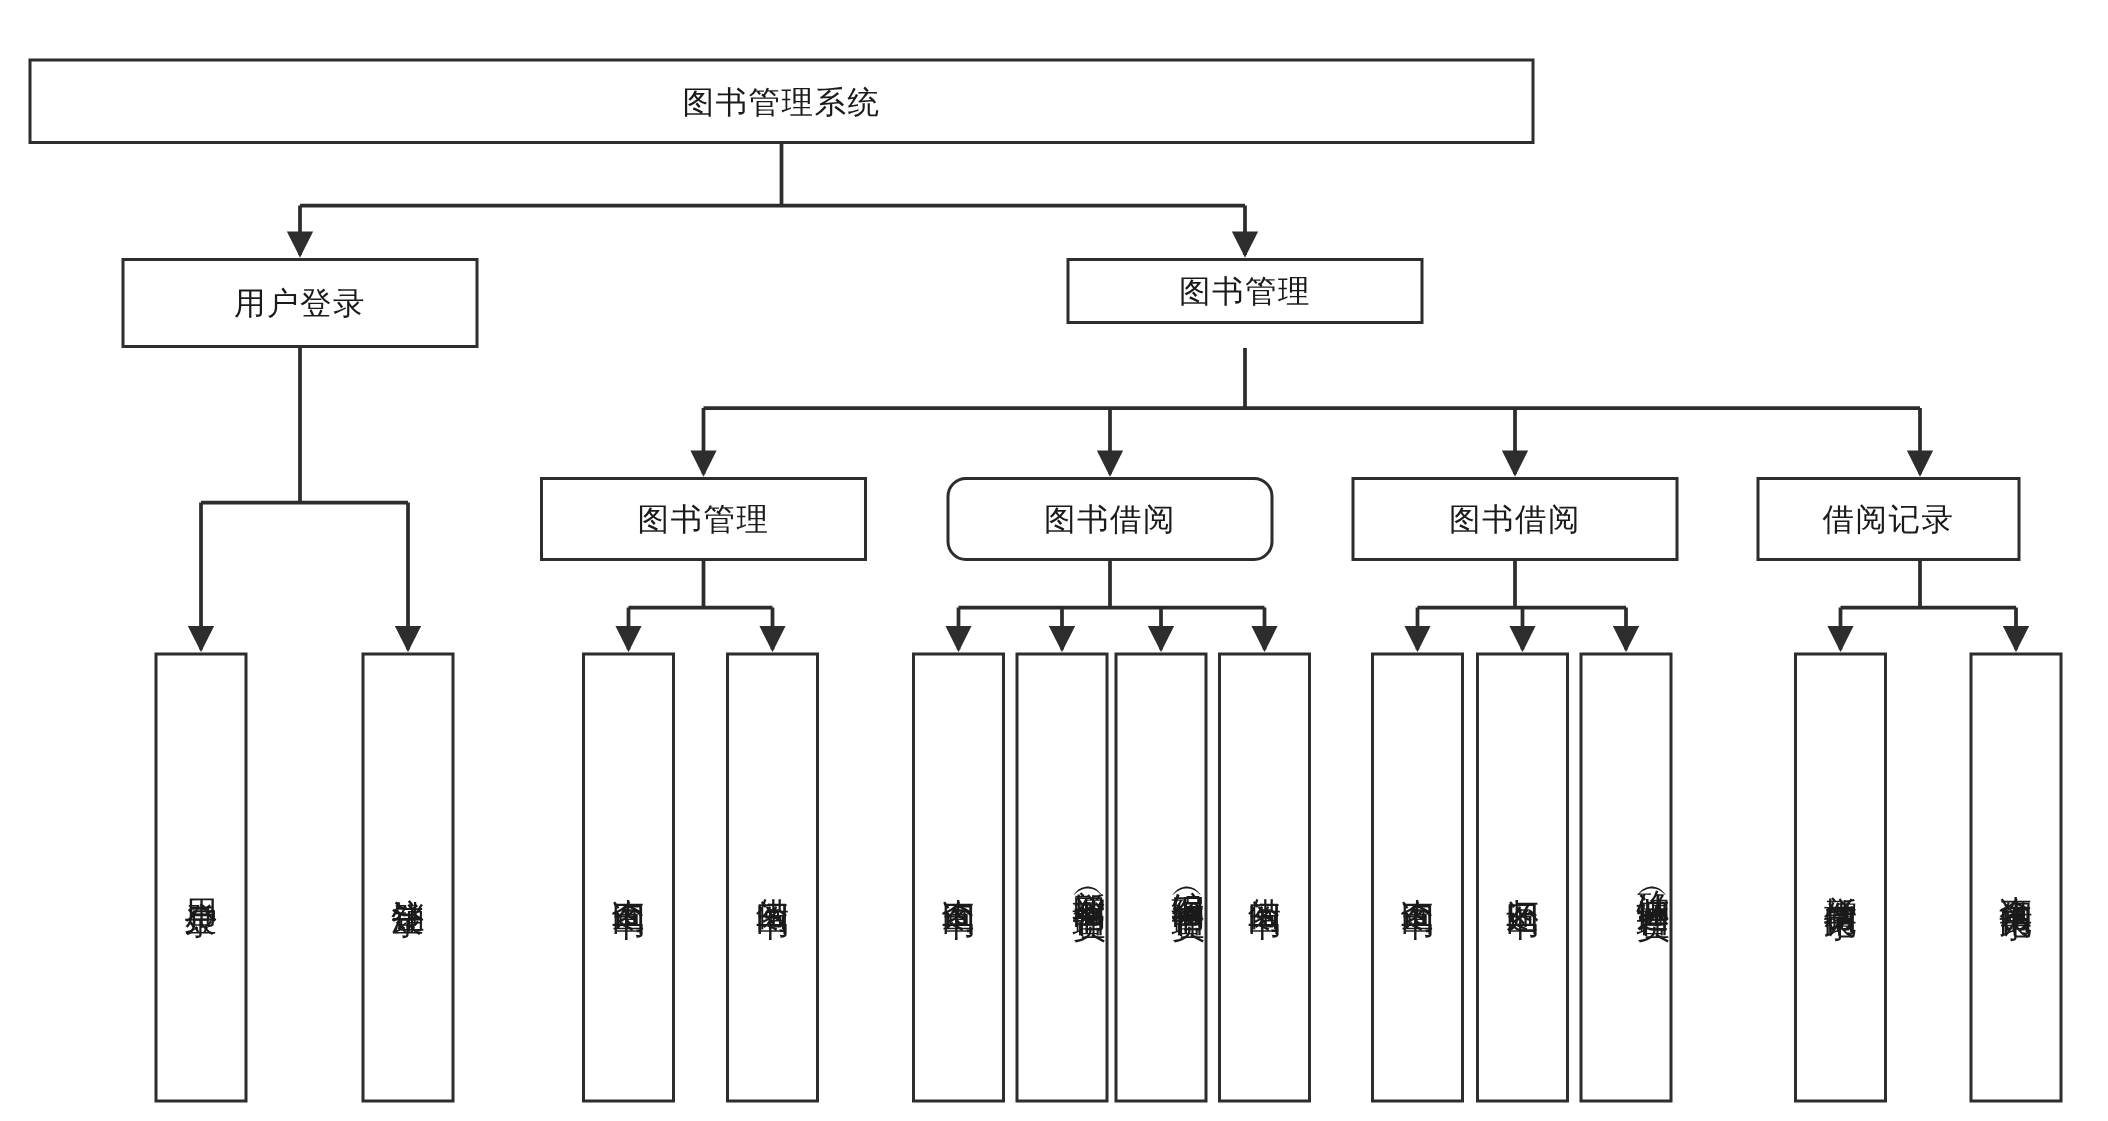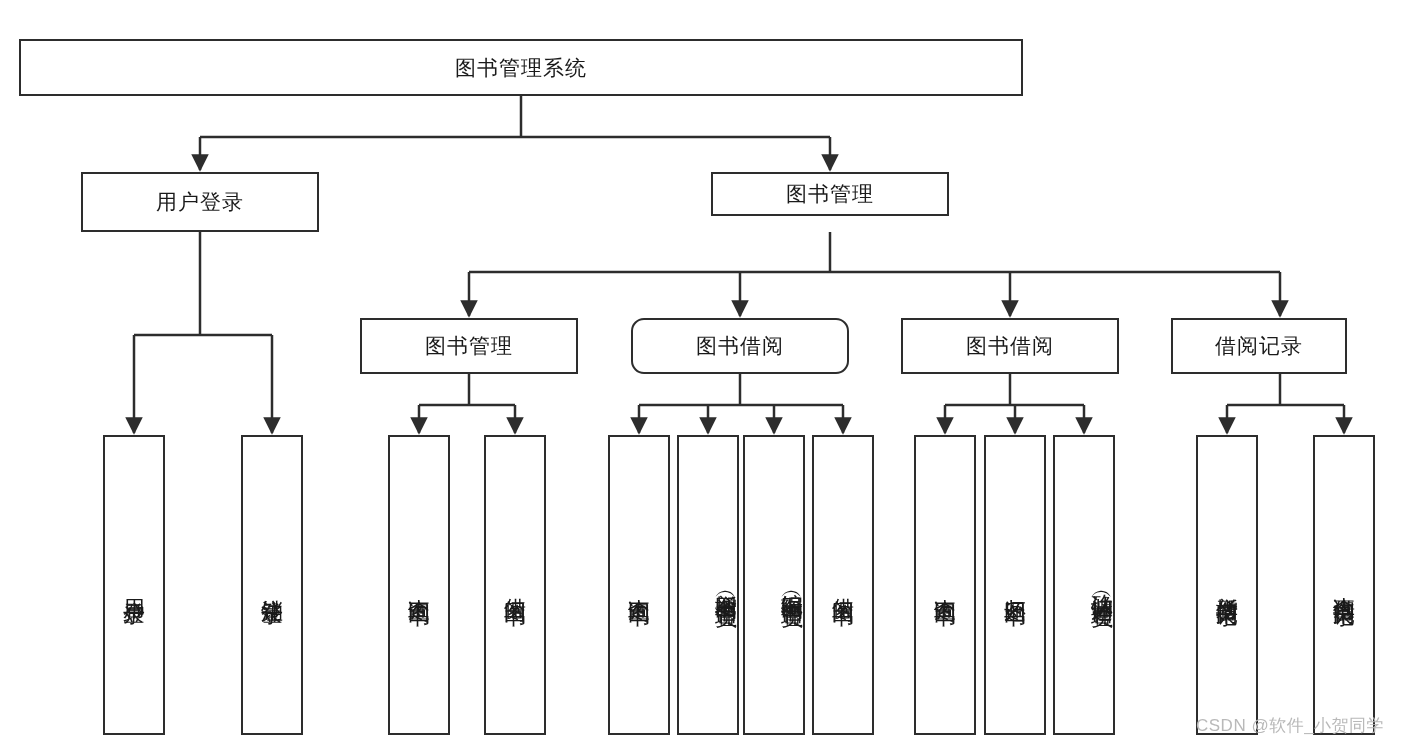--- a/index.html
+++ b/index.html
@@ -169,14 +169,13 @@
         <span class="node-label">借阅记录</span>
       </div>
       <div class="node vert centered" style="left: 1196px; top: 435px; width: 62px; height: 300px;">
         <span class="node-label">新增借阅记录</span>
       </div>
       <div class="node vert centered" style="left: 1313px; top: 435px; width: 62px; height: 300px;">
         <span class="node-label">查询借阅记录</span>
       </div>
     </div>
 
-  <div id="watermark" style="left: 1196px; top: 714px;">CSDN @软件_小贺同学</div>
 </div>
 
 </body></html>

